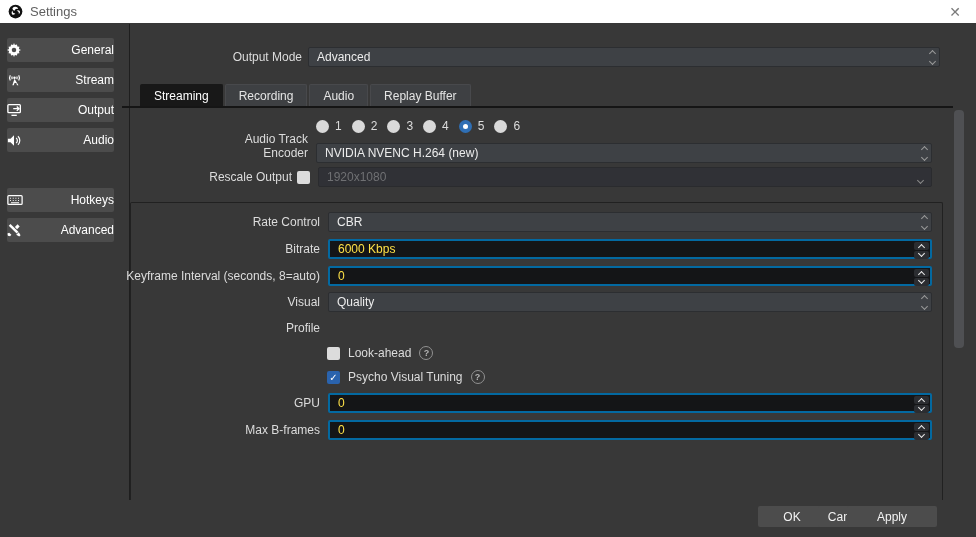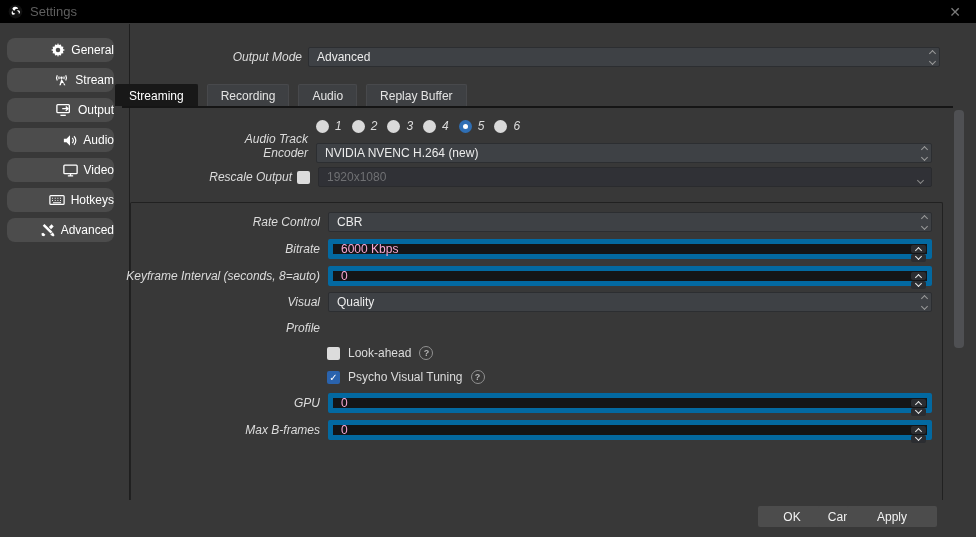--- a/index.html
+++ b/index.html
@@ -1,52 +1,52 @@
 <!DOCTYPE html>
 <html><head>
 <meta charset="utf-8">
 <style>
   * { box-sizing: border-box; margin: 0; padding: 0; }
   html,body { width:976px; height:537px; overflow:hidden; background:#1e1e1e;
     font-family:"Liberation Sans", sans-serif; }
   #window { position:relative; width:976px; height:537px; background:#383838; overflow:hidden; }
 
   
-  .titlebar { position:absolute; left:0; top:0; width:976px; height:23px; background:#000000;
+  .titlebar { position:absolute; left:0; top:0; width:976px; height:23px; background:#ffffff;
     display:flex; align-items:center; padding-left:8px; }
   .titlebar .logo { width:15px; height:15px; margin-right:7px; }
   .titlebar .title { font-size:13px; color:#5f5f5f; }
   .close-btn { position:absolute; right:8px; top:0; width:26px; height:23px; display:flex;
     align-items:center; justify-content:center; color:#7a7a7a; font-size:14px; cursor:default; }
 
   
   .sidebar { position:absolute; left:0; top:23px; width:129px; height:491px; }
   .side-btn { position:absolute; left:7px; width:107px; height:24px; background:#4c4c4c;
-    border-radius:8px; display:flex; align-items:center; justify-content:flex-end; gap:6px;
+    border-radius:2px; display:flex; align-items:center; justify-content:space-between; gap:6px;
     color:#ffffff; font-size:12px; cursor:default; }
   .side-btn svg { flex:0 0 auto; }
   .v-divider { position:absolute; left:129px; top:24px; width:1px; height:476px; background:#1e1e1e; }
 
   
   .lbl { position:absolute; white-space:nowrap; color:#dcdcdc; font-size:12px; line-height:20px;
-    text-align:right;font-style:italic; }
+    text-align:right; }
   .combo { position:absolute; height:20px; background:#3e4145; border:1px solid #2c2e31;
     border-radius:2px; display:flex; align-items:center; color:#ececec; font-size:12px;
     padding-left:8px; cursor:default; }
   .combo .arrows { position:absolute; right:4px; top:0; height:100%; display:flex;
     flex-direction:column; align-items:center; justify-content:center; gap:3px; }
   .chv { display:inline-block; width:5px; height:5px; border-right:1.4px solid #9a9a9a;
     border-bottom:1.4px solid #9a9a9a; }
   .chv.up { transform:rotate(-135deg); margin-top:2px; }
   .chv.down { transform:rotate(45deg); margin-bottom:2px; }
   .combo.disabled { background:#303136; border-color:#2a2b2e; color:#6f7073; }
   .combo.disabled .one-arrow { position:absolute; right:8px; top:6px; }
 
-  .spin { position:absolute; height:20px; background:#141517; border:5px solid #0369a1;
-    border-radius:2px; color:#f9a8d4; font-size:12px; display:flex; align-items:center;
+  .spin { position:absolute; height:20px; background:#141517; border:2px solid #0369a1;
+    border-radius:2px; color:#fde047; font-size:12px; display:flex; align-items:center;
     padding-left:8px; }
   .spin .btns { position:absolute; right:1px; top:1px; width:15px; height:16.5px; display:flex;
     flex-direction:column; gap:1px; }
   .spin .sb { flex:1; background:#2b2d31; border-radius:2px; display:flex; align-items:center;
     justify-content:center; cursor:default; }
   .spin .sb .chv { width:5px; height:5px; border-color:#e8e8e8; border-width:1.7px; }
   .spin .sb .chv.up { margin-top:3px; } .spin .sb .chv.down { margin-bottom:3px; }
 
   .radio { width:13px; height:13px; border-radius:50%; background:#d9d9d9; position:relative;
     cursor:default; flex:0 0 auto; }
@@ -57,21 +57,21 @@
   .checkbox { width:13px; height:13px; border-radius:2px; background:#dcdcdc; cursor:default;
     flex:0 0 auto; display:flex; align-items:center; justify-content:center; color:transparent;
     font-size:10px; }
   .checkbox.checked { background:#2a63ad; color:#ffffff; }
 
   .help { width:14px; height:14px; border-radius:50%; border:1.4px solid #919191; color:#b5b5b5;
     font-size:9px; font-weight:bold; display:flex; align-items:center; justify-content:center;
     flex:0 0 auto; cursor:default; }
 
   
-  .tabs { position:absolute; left:115px; top:84px; display:flex; gap:9px; }
+  .tabs { position:absolute; left:140px; top:84px; display:flex; gap:2px; }
   .tab { height:22px; padding:0 13px; background:#3e4043; border:1px solid #48494c;
     border-bottom:none; border-radius:2px 2px 0 0; color:#e4e4e4; font-size:12px;
     display:flex; align-items:center; cursor:default; }
   .tab.active { background:#181818; border-color:#181818; color:#ffffff; }
   .tab-line { position:absolute; left:122px; top:106px; width:831px; height:2px; background:#151515; }
 
   
   .groupbox { position:absolute; left:130px; top:202px; width:813px; height:298px;
     border:1px solid #212121; border-bottom:none; border-radius:2px 2px 0 0; }
 
@@ -131,27 +131,20 @@
           <path d="M5 13h6" stroke="#fff" stroke-width="1.5"></path>
         </svg>
       <span>Output</span>
     </div>
     <div class="side-btn" style="top:105px">
       <svg width="14" height="13" viewBox="0 0 16 14">
           <path d="M1 5h3l4-4v12L4 9H1z" fill="#fff"></path>
           <path d="M10.5 4a4 4 0 0 1 0 6M12.5 2.2a6.5 6.5 0 0 1 0 9.6" stroke="#fff" stroke-width="1.4" fill="none"></path>
         </svg>
       <span>Audio</span>
-    </div>
-    <div class="side-btn" style="top:135px">
-      <svg width="15" height="13" viewBox="0 0 17 14">
-          <rect x="1" y="1" width="15" height="9.5" rx="1" fill="none" stroke="#fff" stroke-width="1.5"></rect>
-          <path d="M5.5 13h6M8.5 10.5V13" stroke="#fff" stroke-width="1.5"></path>
-        </svg>
-      <span>Video</span>
     </div>
     <div class="side-btn" style="top:165px">
       <svg width="16" height="12" viewBox="0 0 18 12">
           <rect x="1" y="1" width="16" height="10" rx="1" fill="none" stroke="#fff" stroke-width="1.4"></rect>
           <path d="M3.5 4h1M6.5 4h1M9.5 4h1M12.5 4h1M3.5 6.5h1M6.5 6.5h1M9.5 6.5h1M12.5 6.5h1M4.5 9h9" stroke="#fff" stroke-width="1.2"></path>
         </svg>
       <span>Hotkeys</span>
     </div>
     <div class="side-btn" style="top:195px">
       <svg width="14" height="14" viewBox="0 0 16 16">

